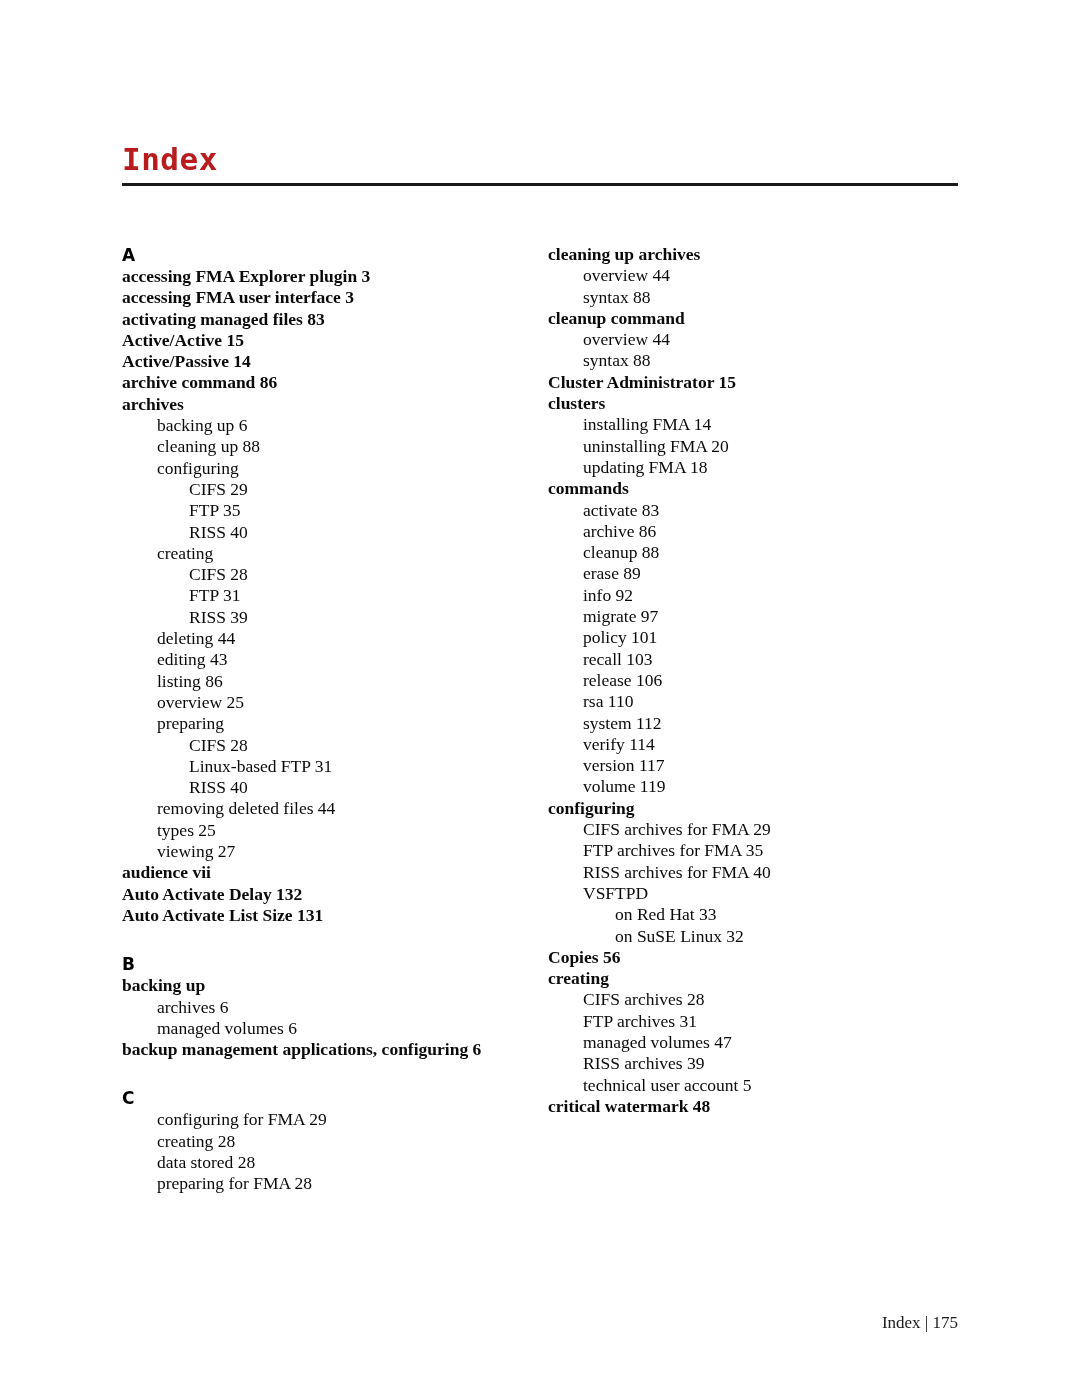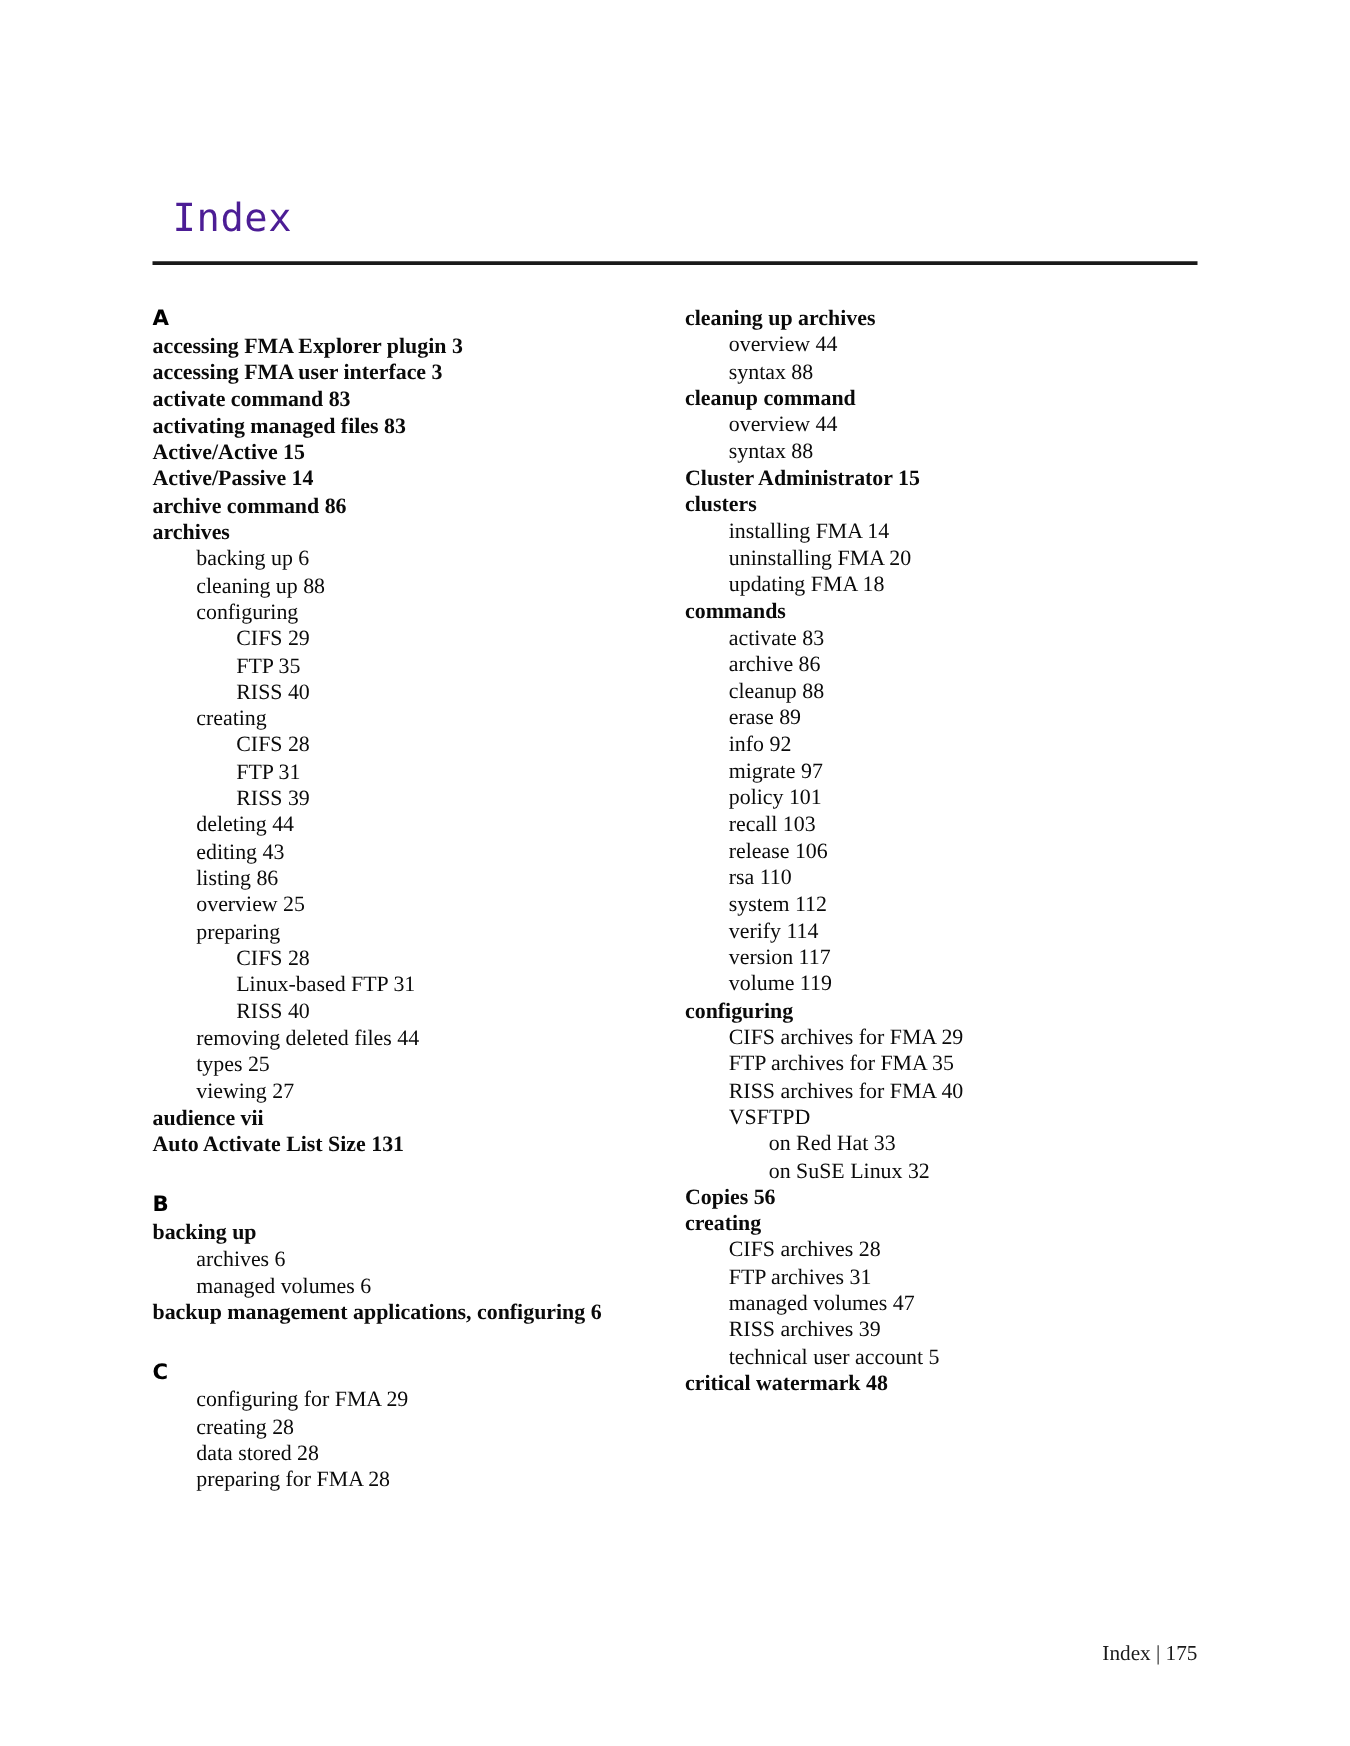--- a/index.html
+++ b/index.html
@@ -26,26 +26,26 @@
 
   
   .title-block {
     position: absolute;
     left: 122px;
     top: 141px;
     width: 836px;
   }
   .page-title {
     font-family: "DejaVu Sans Mono", "Liberation Mono", monospace;
-    font-weight: normal;
+    font-weight: bold;
     font-size: 31px;
     line-height: 36px;
     letter-spacing: 0.5px;
-    color: #4c1d95;
-    margin: 16px;
+    color: #b91c1c;
+    margin: 0;
     padding: 0;
   }
   .title-rule {
     margin-top: 6px;
     width: 836px;
     height: 0;
     border-top: 3px solid #1a1a1a;
   }
 
   
@@ -109,21 +109,20 @@
   <div class="title-block">
     <h1 class="page-title">Index</h1>
     <div class="title-rule"></div>
   </div>
 
   <div class="columns">
     <div class="col col-left">
         <div class="section-letter">A</div>
         <div class="entry lvl0">accessing FMA Explorer plugin 3</div>
         <div class="entry lvl0">accessing FMA user interface 3</div>
-        <div class="entry lvl0">activate command 83</div>
         <div class="entry lvl0">activating managed files 83</div>
         <div class="entry lvl0">Active/Active 15</div>
         <div class="entry lvl0">Active/Passive 14</div>
         <div class="entry lvl0">archive command 86</div>
         <div class="entry lvl0">archives</div>
         <div class="entry lvl1">backing up 6</div>
         <div class="entry lvl1">cleaning up 88</div>
         <div class="entry lvl1">configuring</div>
         <div class="entry lvl2">CIFS 29</div>
         <div class="entry lvl2">FTP 35</div>
@@ -137,20 +136,21 @@
         <div class="entry lvl1">listing 86</div>
         <div class="entry lvl1">overview 25</div>
         <div class="entry lvl1">preparing</div>
         <div class="entry lvl2">CIFS 28</div>
         <div class="entry lvl2">Linux-based FTP 31</div>
         <div class="entry lvl2">RISS 40</div>
         <div class="entry lvl1">removing deleted files 44</div>
         <div class="entry lvl1">types 25</div>
         <div class="entry lvl1">viewing 27</div>
         <div class="entry lvl0">audience vii</div>
+        <div class="entry lvl0">Auto Activate Delay 132</div>
         <div class="entry lvl0">Auto Activate List Size 131</div>
         <div class="section-gap"></div>
         <div class="section-letter">B</div>
         <div class="entry lvl0">backing up</div>
         <div class="entry lvl1">archives 6</div>
         <div class="entry lvl1">managed volumes 6</div>
         <div class="entry lvl0">backup management applications, configuring 6</div>
         <div class="section-gap"></div>
         <div class="section-letter">C</div>
         <div class="entry lvl1">configuring for FMA 29</div>

